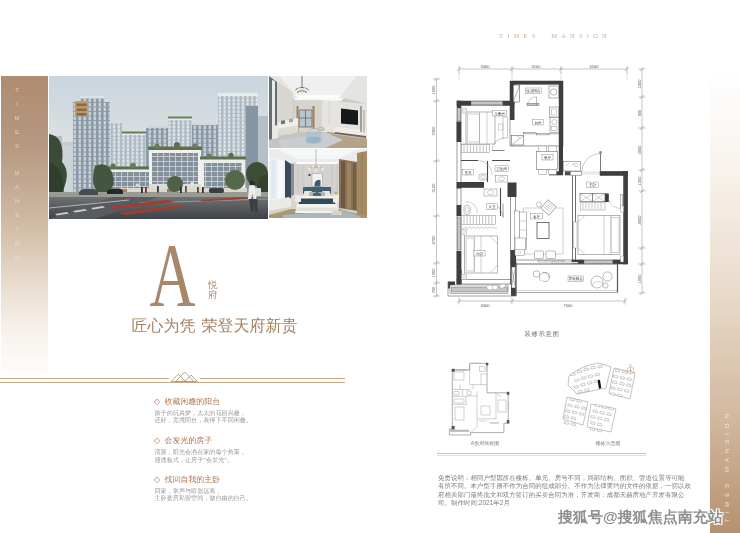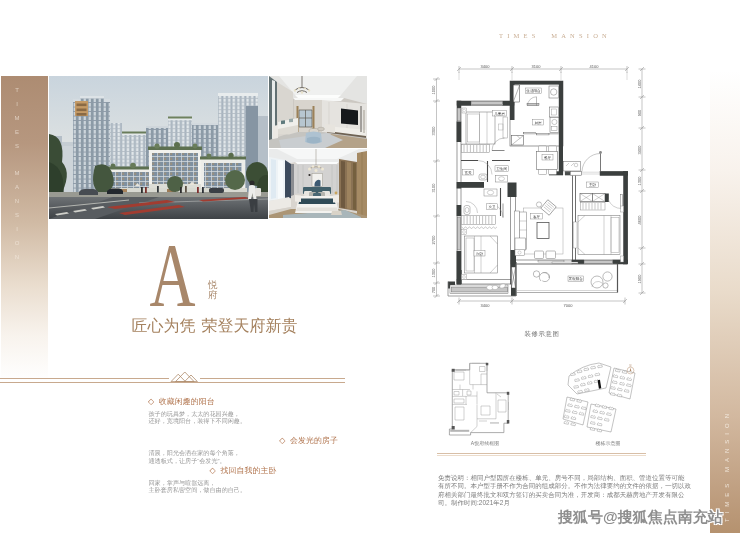--- a/index.html
+++ b/index.html
@@ -294,31 +294,31 @@
 <div class="abs" style="left:131.5px;top:315.5px;width:220px;color:#a5825f;font-size:16px;letter-spacing:0px;">匠心为凭<span style="display:inline-block;width:6px;"></span>荣登天府新贵</div>
 
 <div class="abs" style="left:0px;top:378px;width:169px;height:1px;background:#c8a98e;"></div>
 <div class="abs" style="left:200px;top:378px;width:145px;height:1px;background:#c8a98e;"></div>
 <div class="abs" style="left:0px;top:381.5px;width:345px;height:1px;background:#c8a98e;"></div>
 
 <svg class="abs" style="left:170px;top:371px;" width="30" height="11" viewBox="0 0 30 11">
   <path d="M1,10.6 L8.2,3.2 L15.4,10.6 Z M5.5,10.6 L14.8,1 L24.1,10.6 Z M14.6,10.6 L21,4 L27.4,10.6 Z" fill="none" stroke="#ae8b6c" stroke-width="0.8"></path>
 </svg>
 
-<div class="abs" style="left:148px;top:395.5px;width:190px;">
+<div class="abs" style="left:154px;top:395.5px;width:190px;font-family:Liberation Serif, serif;">
 
   <div style="color:#b0734c;font-size:7.9px;letter-spacing:0.1px;"><span style="font-size:8px;">◇</span>&nbsp;&nbsp;收藏闲趣的阳台</div>
 
   <div style="color:#979797;font-size:6.1px;line-height:7.7px;margin:3px 0 0 0.5px;">孩子的玩具梦，太太的花园兴趣，<br>还好，宽境阳台，装得下不同闲趣。</div>
 
-  <div style="color:#b0734c;font-size:7.9px;letter-spacing:0.1px;margin-top:10.4px;text-align:right;"><span style="font-size:8px;">◇</span>&nbsp;&nbsp;会发光的房子</div>
+  <div style="color:#b0734c;font-size:7.9px;letter-spacing:0.1px;margin-top:10.4px;"><span style="font-size:8px;">◇</span>&nbsp;&nbsp;会发光的房子</div>
 
   <div style="color:#979797;font-size:6.1px;line-height:7.7px;margin:3px 0 0 0.5px;">清晨，阳光会洒在家的每个角落，<br>通透板式，让房子“会发光”。</div>
 
-  <div style="color:#b0734c;font-size:7.9px;letter-spacing:0.1px;text-align:center;"><span style="font-size:8px;">◇</span>&nbsp;&nbsp;找回自我的主卧</div>
+  <div style="color:#b0734c;font-size:7.9px;letter-spacing:0.1px;margin-top:9px;"><span style="font-size:8px;">◇</span>&nbsp;&nbsp;找回自我的主卧</div>
 
   <div style="color:#979797;font-size:6.1px;line-height:7.7px;margin:3px 0 0 0.5px;">回家，掌声与喧嚣远离，<br>主卧套房私密空间，做自由的自己。</div>
 </div>
 
 <svg class="abs" style="left:425px;top:55px;" width="250" height="295" viewBox="425 55 250 295" id="floorplan">
 <g stroke-linecap="butt">
 
   <g stroke="#8a8a8a" stroke-width="0.5" fill="none">
     <path d="M459,69 L627,69"></path>
     <path d="M459,66 L459,73 M512,66 L512,73 M561,66 L561,73 M627,66 L627,73"></path>

